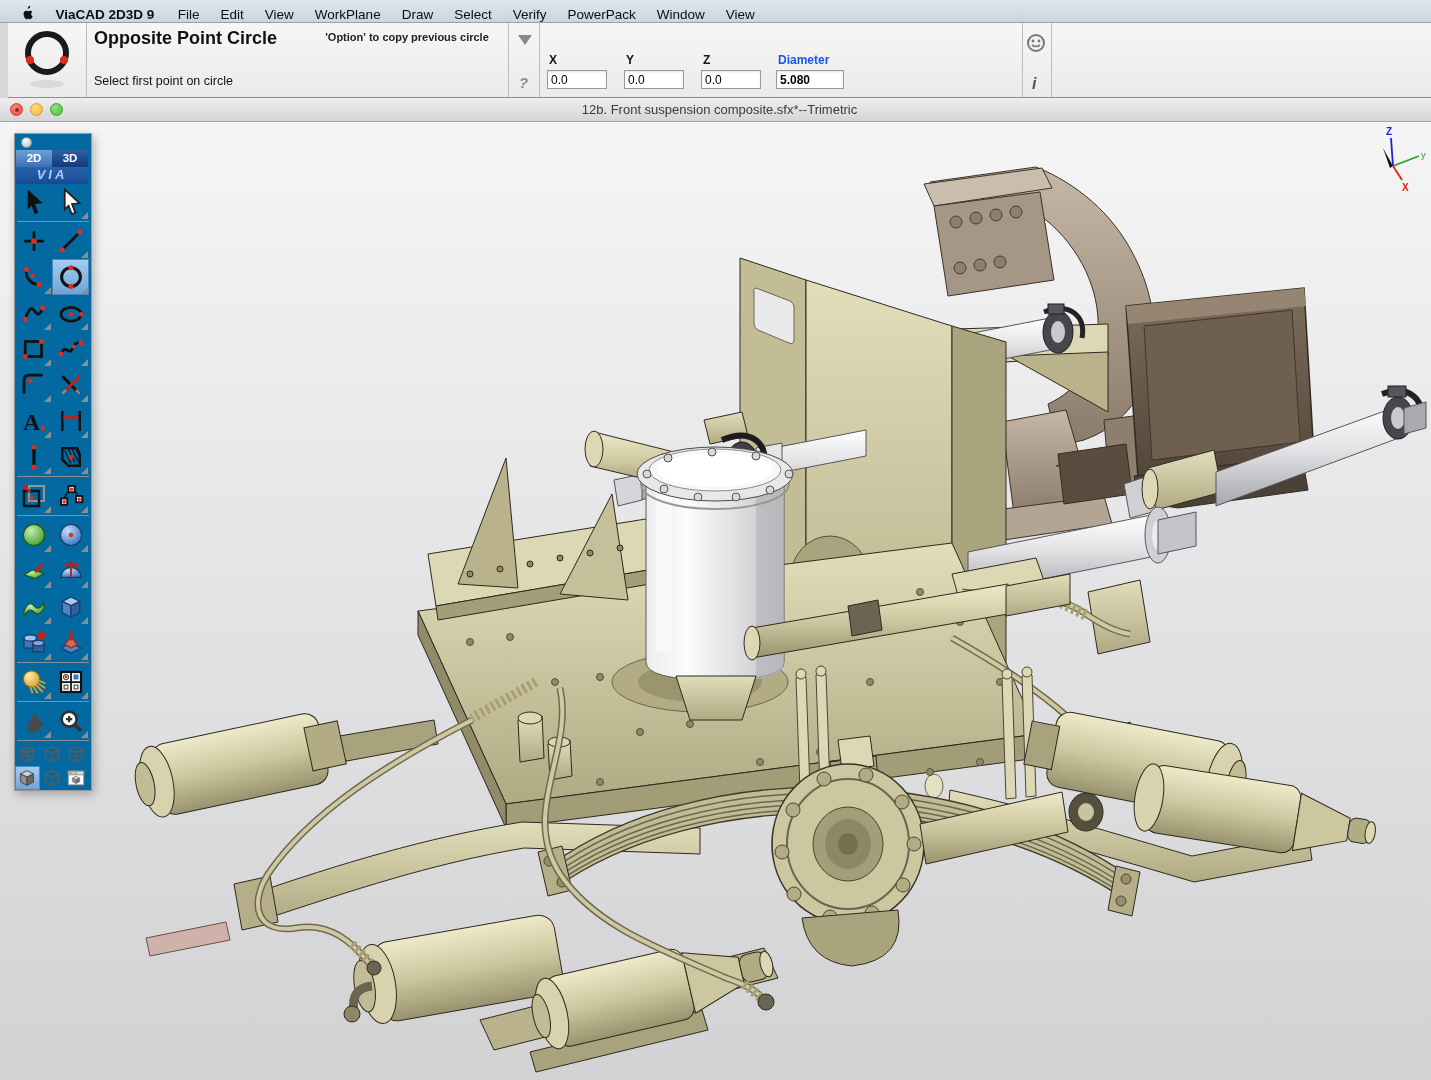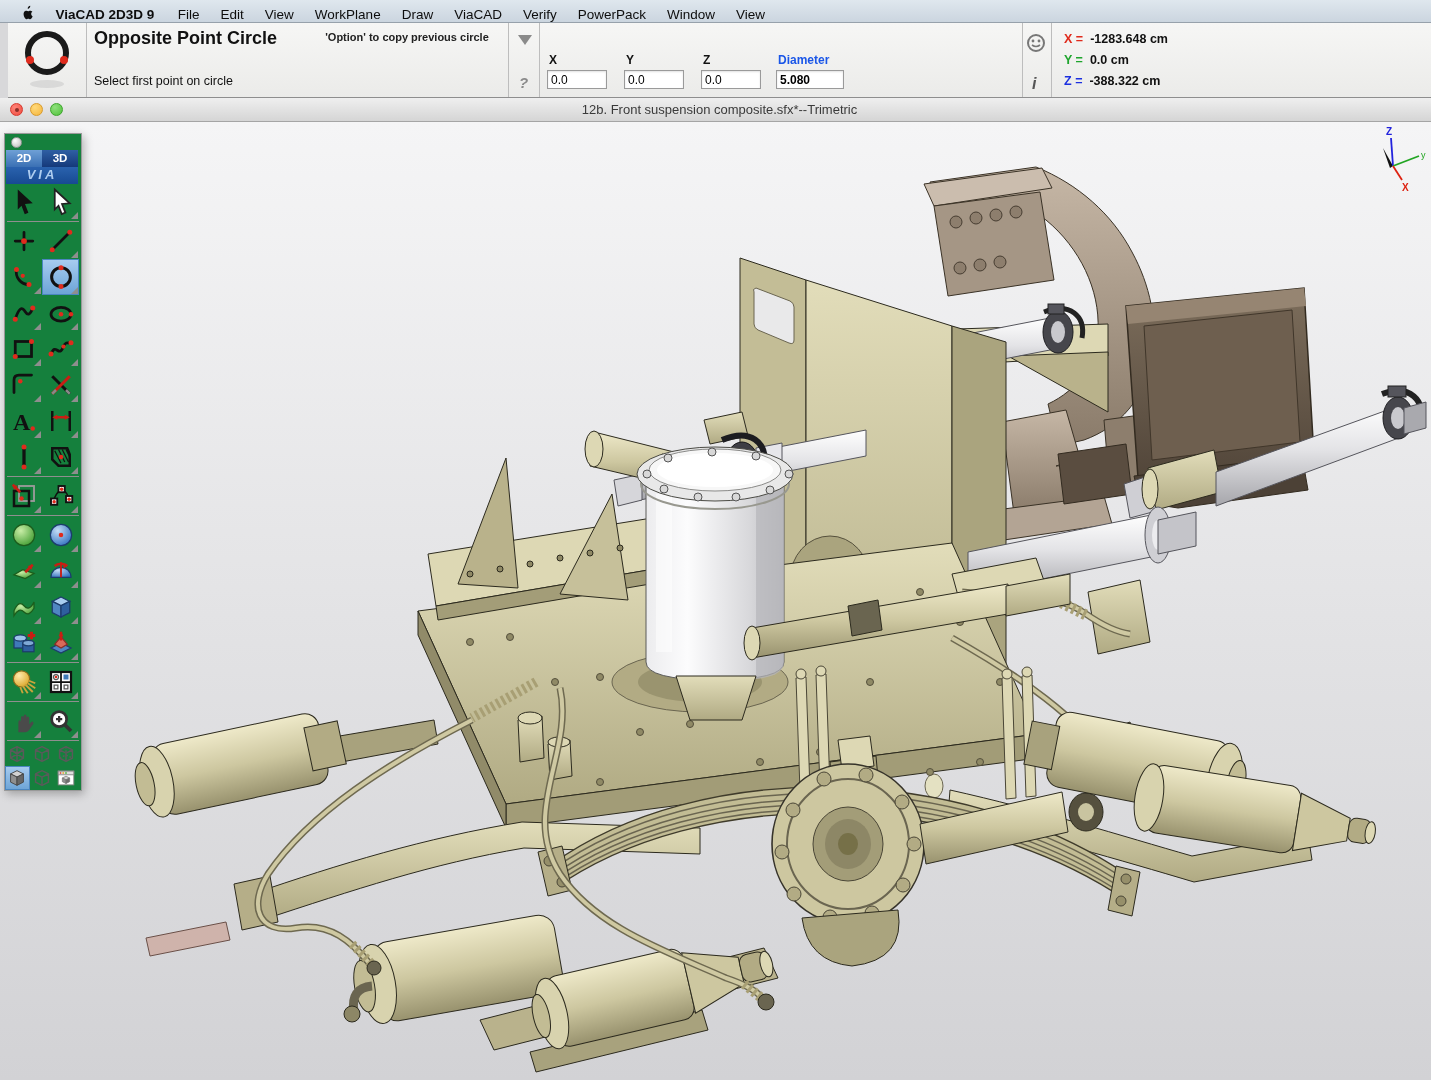--- a/index.html
+++ b/index.html
@@ -46,22 +46,22 @@
   .light.red{background:radial-gradient(circle at 35% 30%,#ff8378,#ee4b3e);border:1px solid #d8382e;box-sizing:border-box}
   .light.red::after{content:"";position:absolute;left:4px;top:4px;width:4px;height:4px;border-radius:50%;background:#8c2f28}
   .light.yellow{background:radial-gradient(circle at 35% 30%,#ffd97a,#f5b53c);border:1px solid #d99b2b;box-sizing:border-box}
   .light.green{background:radial-gradient(circle at 35% 30%,#8fe07c,#4fc13a);border:1px solid #3da52c;box-sizing:border-box}
   .doc-title{position:absolute;left:8px;right:0;top:0;height:23px;line-height:23px;
     text-align:center;font-size:13px;color:#3a3a3a}
   
   .viewport{position:absolute;top:122px;left:0;right:0;bottom:0;z-index:1}
   .viewport svg{display:block}
   
-  .palette{position:absolute;left:4px;top:133px;width:76px;z-index:30;
-    background:#15803d;border:1px solid #999;box-shadow:2px 3px 9px rgba(0,0,0,.28)}
+  .palette{position:absolute;left:14px;top:133px;width:76px;z-index:30;
+    background:#0369a1;border:1px solid #999;box-shadow:2px 3px 9px rgba(0,0,0,.28)}
   .pal-knob-row{height:16px;display:flex;align-items:center;padding-left:6px}
   .pal-knob{width:11px;height:11px;border-radius:50%;
     background:radial-gradient(circle at 35% 30%,#fdfdfd,#b9b9b9);border:1px solid #9a9a9a;
     box-sizing:border-box;cursor:pointer}
   .tabs{display:flex;flex-wrap:wrap;width:72px;margin:0 1px;cursor:pointer}
   .tab{width:36px;height:17px;line-height:17px;text-align:center;color:#fff;
     font-size:11.5px;font-weight:bold}
   .tab.t2d{background:linear-gradient(#6fa0d6,#3a70b4)}
   .tab.t3d{background:linear-gradient(#2f5fa4,#15397a)}
   .via{width:72px;height:17px;line-height:16px;text-align:center;
@@ -87,21 +87,21 @@
     <svg width="15" height="17" viewBox="0 0 20 22">
       <path fill="#111" d="M14.2,3.4c.6-.7,1-1.7.8-2.7-.9.1-1.9.6-2.5,1.4-.5.6-1,1.6-.9,2.6 1,.1,2-.6,2.6-1.3z M16.2,11.5c0-1.8,1.5-2.7,1.6-2.8-.9-1.3-2.2-1.5-2.7-1.5-1.2-.1-2.3.7-2.8.7-.6,0-1.5-.7-2.5-.7-1.3,0-2.5.8-3.1,1.9-1.3,2.3-.3,5.7.9,7.6.6.9,1.4,1.9,2.4,1.9.9,0,1.3-.6,2.4-.6 1.1,0 1.5.6,2.5.6 1,0 1.7-.9 2.3-1.8.7-1.1 1-2.1 1-2.2-.1,0-1.9-.8-2-3.1z"></path>
     </svg>
   </div>
   <div class="menu-item app">ViaCAD 2D3D 9</div>
   <div class="menu-item">File</div>
   <div class="menu-item">Edit</div>
   <div class="menu-item">View</div>
   <div class="menu-item">WorkPlane</div>
   <div class="menu-item">Draw</div>
-  <div class="menu-item">ViaCAD</div>
+  <div class="menu-item">Select</div>
   <div class="menu-item">Verify</div>
   <div class="menu-item">PowerPack</div>
   <div class="menu-item">Window</div>
   <div class="menu-item">View</div>
 </div>
 
 <div class="toolhdr">
 
   <svg width="60" height="66" viewBox="0 0 60 66" style="position:absolute;left:9px;top:4px">
     <circle cx="30" cy="26" r="19" fill="none" stroke="#1a1a1a" stroke-width="6"></circle>
@@ -130,25 +130,20 @@
   <div class="vsep" style="left:1014px"></div>
   <svg class="target-icon" width="22" height="22" viewBox="0 0 22 22">
     <circle cx="11" cy="11" r="8" fill="none" stroke="#777" stroke-width="2"></circle>
     <circle cx="8" cy="9" r="1.4" fill="#777"></circle>
       <circle cx="14" cy="9" r="1.4" fill="#777"></circle>
     <path d="M7,13 Q11,16 15,13" fill="none" stroke="#777" stroke-width="1.6"></path>
   </svg>
   <div class="info-i">i</div>
   <div class="vsep" style="left:1043px"></div>
 
-  <div class="coords">
-    <div class="coord-row"><span class="axX">X</span> <span class="axX">=</span><span class="val">-1283.648 cm</span></div>
-    <div class="coord-row"><span class="axY">Y</span> <span class="axY">=</span><span class="val">0.0 cm</span></div>
-    <div class="coord-row"><span class="axZ">Z</span> <span class="axZ">=</span><span class="val">-388.322 cm</span></div>
-  </div>
 </div>
 
 <div class="titlebar">
   <div class="doc-title">12b. Front suspension composite.sfx*--Trimetric</div>
   <div class="lights">
     <div class="light red"></div>
     <div class="light yellow"></div>
     <div class="light green"></div>
   </div>
 </div>

